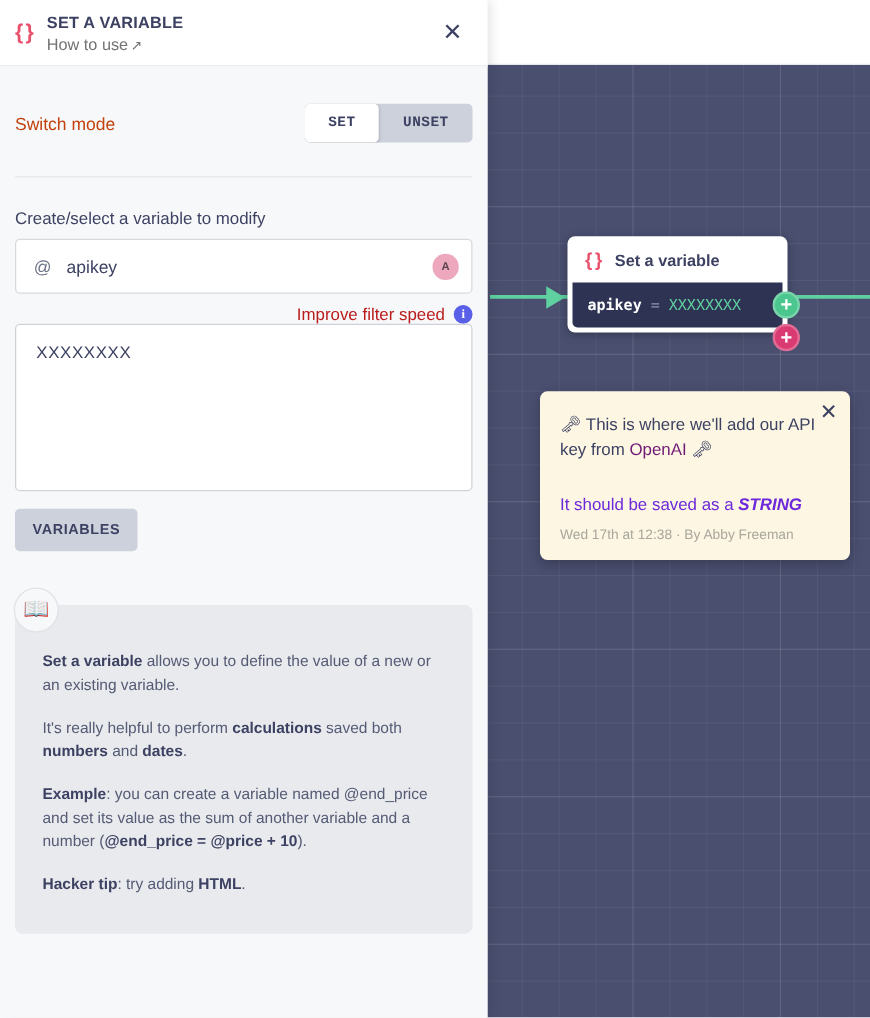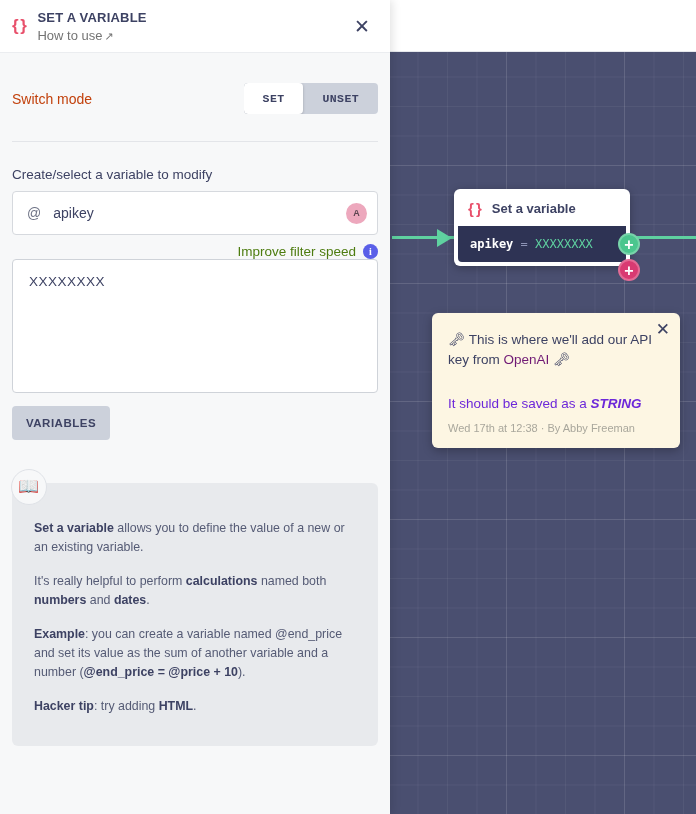--- a/index.html
+++ b/index.html
@@ -274,21 +274,21 @@
     text-align: center;
   }
   #filter-speed-row {
     display: flex;
     align-items: center;
     justify-content: flex-end;
     gap: 7px;
     margin-top: 9px;
   }
   #filter-speed-text {
-    color: #4d7c0f;
+    color: #b91c1c;
     font-size: 13.5px;
     cursor: pointer;
   }
   #filter-speed-info {
     width: 15px; height: 15px;
     border-radius: 50%;
     background: #5a5fe8;
     color: #ffffff;
     font-size: 10px;
     font-weight: 700;
@@ -429,20 +429,20 @@
     </div>
 
     <textarea id="value-textarea" placeholder="Type the value" style="">XXXXXXXX</textarea>
 
     <button id="variables-btn">VARIABLES</button>
 
     <div id="help-wrap">
       <div id="help-avatar">📖</div>
       <div id="help-box">
           <p><b>Set a variable</b><span> allows you to define the value of a new or an existing variable.</span></p>
-          <p><span>It's really helpful to perform </span><b>calculations</b><span> named both </span><b>numbers</b><span> and </span><b>dates</b><span>.</span></p>
+          <p><span>It's really helpful to perform </span><b>calculations</b><span> saved both </span><b>numbers</b><span> and </span><b>dates</b><span>.</span></p>
           <p><b>Example</b><span>: you can create a variable named @end_price and set its value as the sum of another variable and a number (</span><b>@end_price = @price + 10</b><span>).</span></p>
           <p><b>Hacker tip</b><span>: try adding </span><b>HTML</b><span>.</span></p>
         </div>
     </div>
 
   </div>
 </div>
 
 </body></html>

